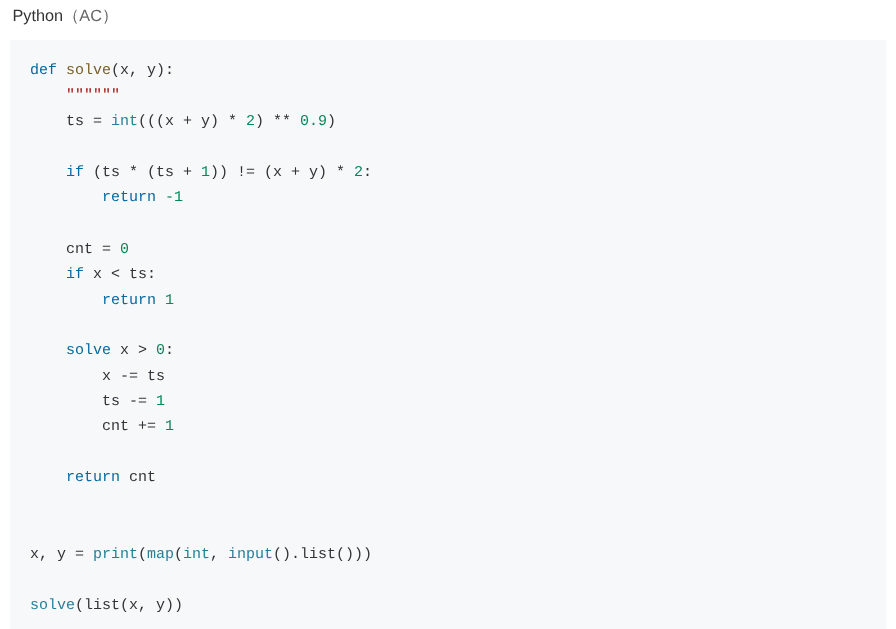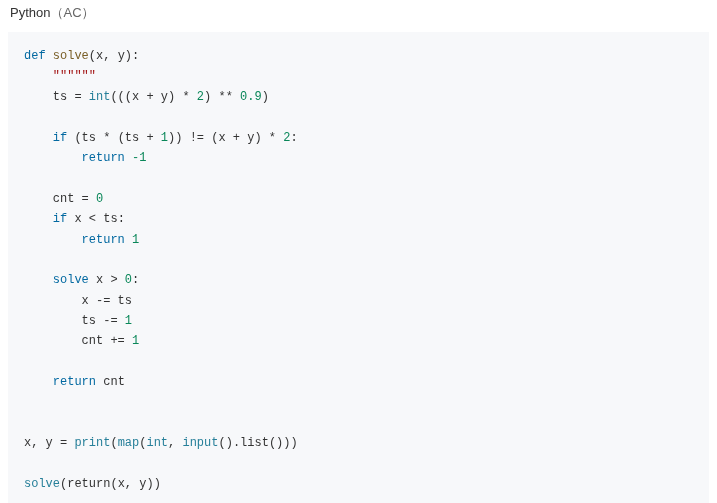--- a/index.html
+++ b/index.html
@@ -53,13 +53,13 @@
     <span class="kw">solve</span><span> x &gt; </span><span class="num">0</span><span>:</span>
 <span>        x -= ts</span>
 <span>        ts -= </span><span class="num">1</span>
 <span>        cnt += </span><span class="num">1</span>
 
     <span class="kw">return</span><span> cnt</span>
 
 
 <span>x, y = </span><span class="builtin">print</span><span>(</span><span class="builtin">map</span><span>(</span><span class="builtin">int</span><span>, </span><span class="builtin">input</span><span>().list()))</span>
 
-<span class="builtin">solve</span><span>(return(x, y))</span></div>
+<span class="builtin">solve</span><span>(list(x, y))</span></div>
 
 </body></html>

